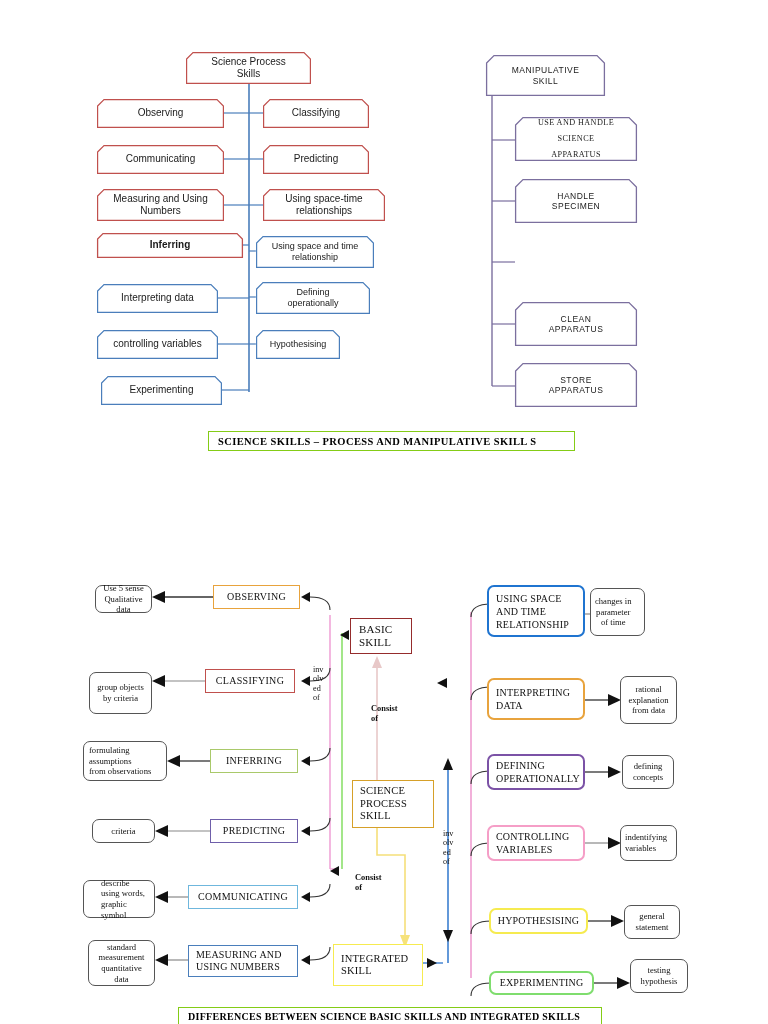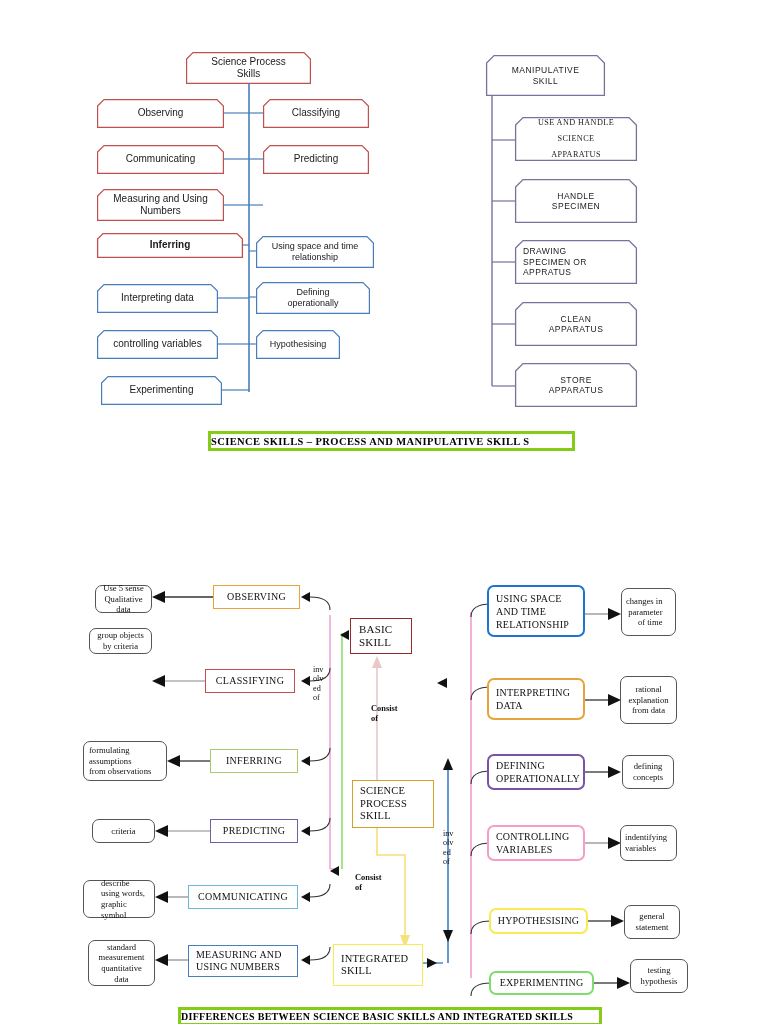--- a/index.html
+++ b/index.html
@@ -8,24 +8,24 @@
 
   .canvas{position:absolute;left:0;top:0;width:768px;height:1024px;}
   
   .bevelwrap{position:absolute;box-sizing:border-box;}
   .bevelwrap svg{position:absolute;left:0;top:0;overflow:visible;}
   .bevelwrap .lbl{position:absolute;left:0;top:0;width:100%;height:100%;
         display:flex;align-items:center;justify-content:center;text-align:center;
         font-size:10px;line-height:12.5px;padding:0 4px;box-sizing:border-box;}
 
   
-  .caption{position:absolute;box-sizing:border-box;border:3px solid #84cc16;
+  .caption{position:absolute;box-sizing:border-box;border:1px solid #84cc16;
            background:#fff;display:flex;align-items:center;
            font-family:"Liberation Serif",serif;font-weight:bold;
-           font-size:10.5px;letter-spacing:.4px;color:#000;text-align:center;}
+           font-size:10.5px;letter-spacing:.4px;padding-left:9px;color:#000;text-align:center;}
 
   
   .sq{position:absolute;box-sizing:border-box;background:#fff;
       display:flex;align-items:center;justify-content:flex-start;
       font-family:"Liberation Serif",serif;font-size:10.5px;line-height:12.5px;
       padding:0 7px;letter-spacing:.2px;color:#111;}
   .sq.ctr{justify-content:center;}
 
   .rr{position:absolute;box-sizing:border-box;background:#fff;
       border:1.1px solid #555;border-radius:7px;
@@ -136,20 +136,27 @@
     <div class="lbl" style="white-space:pre-line;">Classifying</div>
   </div>
 
   <div class="bevelwrap" style="left:263px;top:145px;width:106px;height:29px;">
     <svg width="106" height="29" viewBox="0 0 106 29" preserveAspectRatio="none">
       <polygon points="0.6,7 7,0.6 99,0.6 105.4,7 105.4,28.4 0.6,28.4" fill="#fff" stroke="#c0504d" stroke-width="1.2"></polygon>
       </svg>
     <div class="lbl" style="white-space:pre-line;">Predicting</div>
   </div>
 
+  <div class="bevelwrap" style="left:263px;top:189px;width:122px;height:32px;">
+    <svg width="122" height="32" viewBox="0 0 122 32" preserveAspectRatio="none">
+      <polygon points="0.6,7 7,0.6 115,0.6 121.4,7 121.4,31.4 0.6,31.4" fill="#fff" stroke="#c0504d" stroke-width="1.2"></polygon>
+      </svg>
+    <div class="lbl" style="white-space:pre-line;">Using space-time
+relationships</div>
+  </div>
 
   <div class="bevelwrap" style="left:256px;top:236px;width:118px;height:32px;">
     <svg width="118" height="32" viewBox="0 0 118 32" preserveAspectRatio="none">
       <polygon points="0.6,7 7,0.6 111,0.6 117.4,7 117.4,31.4 0.6,31.4" fill="#fff" stroke="#4a7ebb" stroke-width="1.2"></polygon>
       </svg>
     <div class="lbl" style="white-space:pre-line;font-size:9px;line-height:11px;">Using space and time
 relationship</div>
   </div>
 
   <div class="bevelwrap" style="left:256px;top:282px;width:114px;height:32px;">
@@ -185,28 +192,20 @@
   </div>
 
   <div class="bevelwrap" style="left:515px;top:179px;width:122px;height:44px;">
     <svg width="122" height="44" viewBox="0 0 122 44" preserveAspectRatio="none">
       <polygon points="0.6,8 8,0.6 114,0.6 121.4,8 121.4,43.4 0.6,43.4" fill="#fff" stroke="#7b6f9e" stroke-width="1.3"></polygon>
       </svg>
     <div class="lbl" style="white-space:pre-line;font-family:'Liberation Sans',sans-serif;font-size:8.5px;line-height:10.5px;letter-spacing:.5px;">HANDLE
 SPECIMEN</div>
   </div>
 
-  <div class="bevelwrap" style="left:515px;top:240px;width:122px;height:44px;">
-    <svg width="122" height="44" viewBox="0 0 122 44" preserveAspectRatio="none">
-      <polygon points="0.6,8 8,0.6 114,0.6 121.4,8 121.4,43.4 0.6,43.4" fill="#fff" stroke="#7b6f9e" stroke-width="1.3"></polygon>
-      </svg>
-    <div class="lbl" style="white-space:pre-line;font-family:'Liberation Sans',sans-serif;font-size:8.5px;line-height:10.5px;letter-spacing:.4px;justify-content:flex-start;padding-left:8px;text-align:left;">DRAWING
-SPECIMEN OR
-APPRATUS</div>
-  </div>
 
   <div class="bevelwrap" style="left:515px;top:302px;width:122px;height:44px;">
     <svg width="122" height="44" viewBox="0 0 122 44" preserveAspectRatio="none">
       <polygon points="0.6,8 8,0.6 114,0.6 121.4,8 121.4,43.4 0.6,43.4" fill="#fff" stroke="#7b6f9e" stroke-width="1.3"></polygon>
       </svg>
     <div class="lbl" style="white-space:pre-line;font-family:'Liberation Sans',sans-serif;font-size:8.5px;line-height:10.5px;letter-spacing:.5px;">CLEAN
 APPARATUS</div>
   </div>
 
   <div class="bevelwrap" style="left:515px;top:363px;width:122px;height:44px;">
@@ -327,21 +326,21 @@
   <div class="sq ctr" style="left:213px;top:585px;width:87px;height:24px;border:1.6px solid #e8a33d;font-size:10px;letter-spacing:.3px;">OBSERVING</div>
   <div class="sq ctr" style="left:205px;top:669px;width:90px;height:24px;border:1.6px solid #c0504d;font-size:10px;letter-spacing:.3px;">CLASSIFYING</div>
   <div class="sq ctr" style="left:210px;top:749px;width:88px;height:24px;border:1.6px solid #a9c96a;font-size:10px;letter-spacing:.3px;">INFERRING</div>
   <div class="sq ctr" style="left:210px;top:819px;width:88px;height:24px;border:1.2px solid #6f5faa;font-size:10px;letter-spacing:.3px;">PREDICTING</div>
   <div class="sq ctr" style="left:188px;top:885px;width:110px;height:24px;border:1.2px solid #6fb7dd;font-size:10px;letter-spacing:.3px;">COMMUNICATING</div>
   <div class="sq" style="left:188px;top:945px;width:110px;height:32px;border:1.2px solid #4a7ebb;font-size:10px;line-height:12px;white-space:pre-line;letter-spacing:.2px;">MEASURING AND
 USING NUMBERS</div>
 
   <div class="rr" style="left:95px;top:585px;width:57px;height:28px;white-space:pre-line;">Use 5 sense
 Qualitative  data</div>
-  <div class="rr" style="left:89px;top:628px;width:63px;height:26px;white-space:pre-line;">group objects
+  <div class="rr" style="left:89px;top:672px;width:63px;height:42px;white-space:pre-line;">group objects
 by criteria</div>
   <div class="rr" style="left:83px;top:741px;width:84px;height:40px;white-space:pre-line;justify-content:flex-start;text-align:left;padding-left:5px;">formulating
 assumptions
 from observations</div>
   <div class="rr" style="left:92px;top:819px;width:63px;height:24px;white-space:pre-line;">criteria</div>
   <div class="rr" style="left:83px;top:880px;width:72px;height:38px;white-space:pre-line;justify-content:flex-start;text-align:left;padding-left:17px;">describe
 using words,
 graphic symbol</div>
   <div class="rr" style="left:88px;top:940px;width:67px;height:46px;white-space:pre-line;">standard
 measurement
@@ -353,21 +352,21 @@
   <div class="sq" style="left:487px;top:585px;width:98px;height:52px;border:2.4px solid #1f74d0;border-radius:7px;font-size:10px;line-height:13px;white-space:pre-line;letter-spacing:.2px;">USING SPACE
 AND   TIME
 RELATIONSHIP</div>
   <div class="sq" style="left:487px;top:754px;width:98px;height:36px;border:2.2px solid #7b52a6;border-radius:7px;font-size:10px;line-height:13px;white-space:pre-line;letter-spacing:.2px;">DEFINING
 OPERATIONALLY</div>
   <div class="sq" style="left:487px;top:825px;width:98px;height:36px;border:2.2px solid #f59ec7;border-radius:7px;font-size:10px;line-height:13px;white-space:pre-line;letter-spacing:.2px;">CONTROLLING
 VARIABLES</div>
   <div class="sq ctr" style="left:489px;top:908px;width:99px;height:26px;border:2.2px solid #f6eb50;border-radius:7px;font-size:10px;letter-spacing:.2px;">HYPOTHESISING</div>
   <div class="sq ctr" style="left:489px;top:971px;width:105px;height:24px;border:2.2px solid #7fdd6e;border-radius:7px;font-size:10px;letter-spacing:.2px;">EXPERIMENTING</div>
 
-  <div class="rr" style="left:621px;top:588px;width:55px;height:48px;white-space:pre-line;justify-content:flex-start;text-align:right;padding-left:4px;">changes  in
+  <div class="rr" style="left:590px;top:588px;width:55px;height:48px;white-space:pre-line;justify-content:flex-start;text-align:center;padding-left:4px;">changes  in
 parameter
 of time</div>
   <div class="rr" style="left:620px;top:676px;width:57px;height:48px;white-space:pre-line;">rational
 explanation
 from data</div>
   <div class="rr" style="left:622px;top:755px;width:52px;height:34px;white-space:pre-line;">defining
 concepts</div>
   <div class="rr" style="left:620px;top:825px;width:57px;height:36px;white-space:pre-line;justify-content:flex-start;text-align:left;padding-left:4px;">indentifying
 variables</div>
   <div class="rr" style="left:624px;top:905px;width:56px;height:34px;white-space:pre-line;">general

